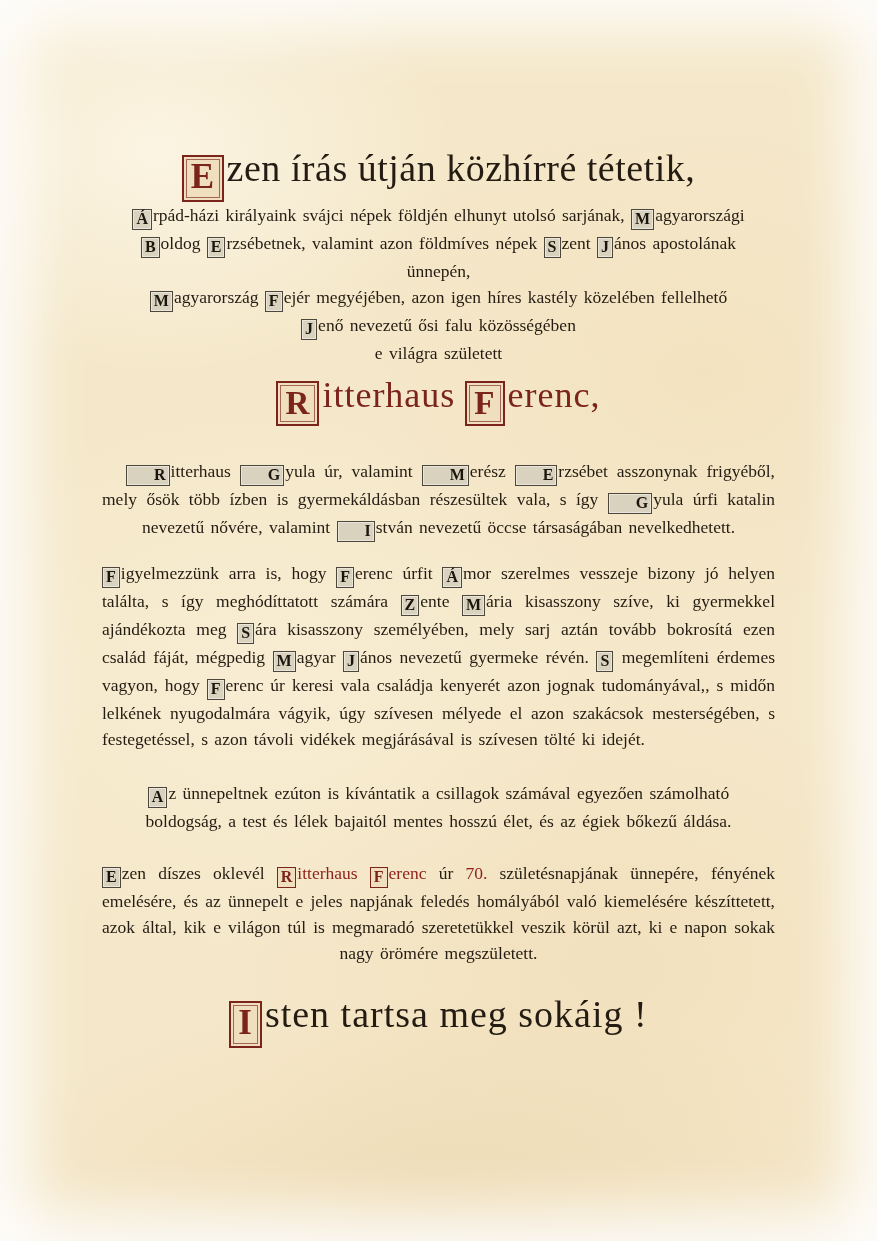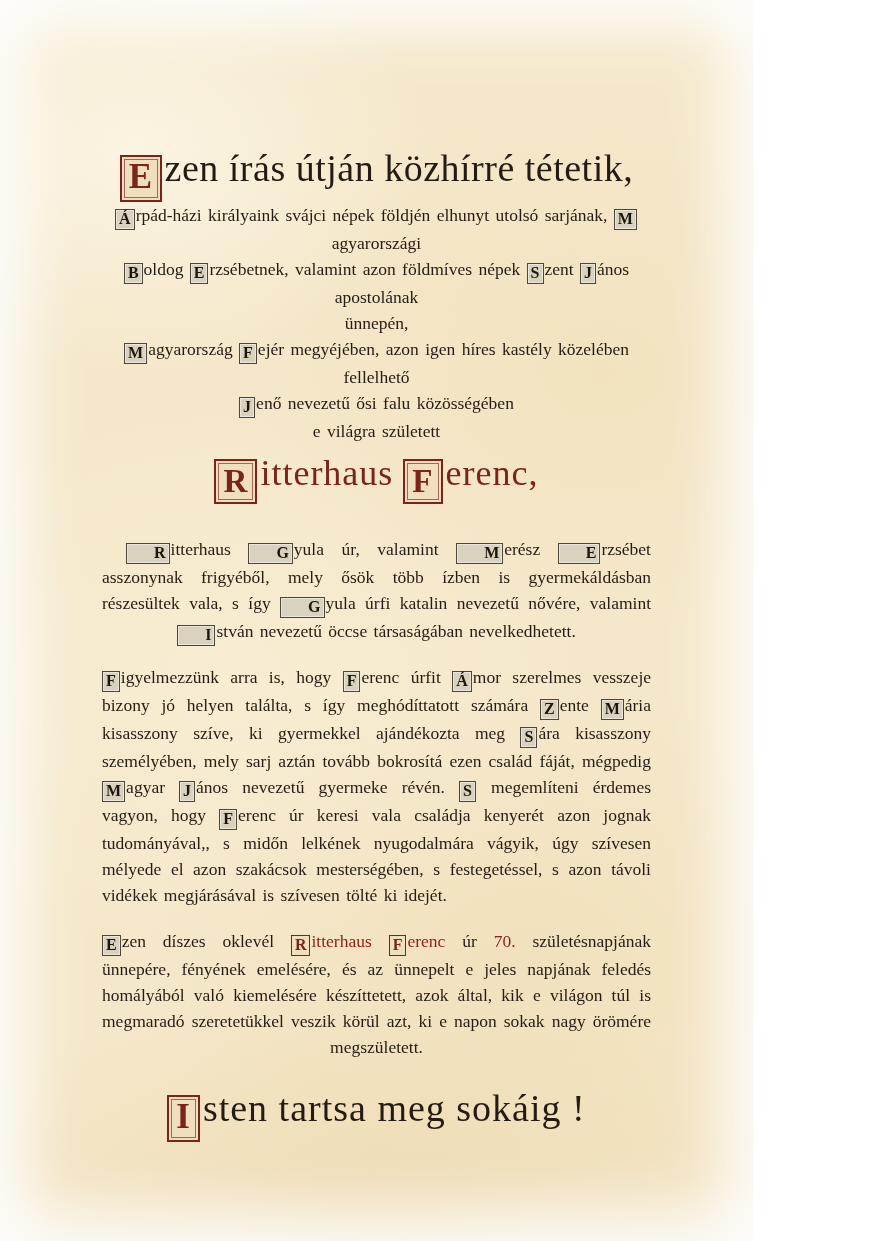--- a/index.html
+++ b/index.html
@@ -9,21 +9,21 @@
     --red-text:#8e1f16;
     --initial-bg:#d9d2bf;
     --initial-red-bg:#f0dfbe;
   }
   html,body{margin:0;padding:0;background:#ffffff;}
   body{
     width:877px;height:1241px;overflow:hidden;
     font-family:"Liberation Serif", serif;
   }
   .page{
-    position:relative;width:753px;height:1241px;
+    position:relative;width:877px;height:1241px;
     background-color:var(--paper);
     background-image:
       radial-gradient(ellipse 420px 320px at 18% 12%, rgba(255,252,242,.60), transparent 70%),
       radial-gradient(ellipse 500px 380px at 80% 30%, rgba(240,222,184,.55), transparent 70%),
       radial-gradient(ellipse 520px 400px at 30% 55%, rgba(251,242,219,.50), transparent 70%),
       radial-gradient(ellipse 560px 420px at 70% 78%, rgba(238,217,176,.50), transparent 70%),
       radial-gradient(ellipse 640px 300px at 50% 98%, rgba(230,205,158,.45), transparent 75%),
       radial-gradient(ellipse 300px 200px at 55% 20%, rgba(244,230,198,.5), transparent 70%);
     box-shadow:
       inset 0 0 58px 28px rgba(255,255,255,.92),
@@ -46,21 +46,21 @@
   .justify{text-align:justify;text-align-last:center;margin-top:32px;}
   .intro{margin-top:30px;}
   .name{
     margin:8px 0 2px;
     font-size:36px;font-weight:normal;
     color:var(--maroon);text-align:center;letter-spacing:1px;
   }
   .parents{text-indent:24px;}
   .life{margin-top:18px;text-align-last:left;}
   .wishes{margin-top:28px;}
-  .dedication{margin-top:20px;}
+  .dedication{margin-top:26px;}
   .closing{
     margin:26px 0 16px;
     font-size:38px;font-weight:normal;
     text-align:center;letter-spacing:1px;
   }
   
   .ini{
     display:inline-block;line-height:1;font-weight:bold;
     text-align:center;vertical-align:-3px;
   }
@@ -92,19 +92,20 @@
 
 
     <p class="para center"><span class="ini ini-black">Á</span>rpád-házi királyaink svájci népek földjén elhunyt utolsó sarjának, <span class="ini ini-black">M</span>agyarországi<br><span class="ini ini-black">B</span>oldog <span class="ini ini-black">E</span>rzsébetnek, valamint azon földmíves népek <span class="ini ini-black">S</span>zent <span class="ini ini-black">J</span>ános apostolának<br>ünnepén,<br><span class="ini ini-black">M</span>agyarország <span class="ini ini-black">F</span>ejér megyéjében, azon igen híres kastély közelében fellelhető<br><span class="ini ini-black">J</span>enő nevezetű ősi falu közösségében<br>e világra született</p>
 
     <h2 class="name"><span class="ini ini-red">R</span>itterhaus <span class="ini ini-red">F</span>erenc,</h2>
 
     <p class="para justify parents"><span class="ini ini-black">R</span>itterhaus <span class="ini ini-black">G</span>yula úr, valamint <span class="ini ini-black">M</span>erész <span class="ini ini-black">E</span>rzsébet asszonynak frigyéből, mely ősök több ízben is gyermekáldásban részesültek vala, s így <span class="ini ini-black">G</span>yula úrfi katalin nevezetű nővére, valamint <span class="ini ini-black">I</span>stván nevezetű öccse társaságában nevelkedhetett.</p>
 
     <p class="para justify life"><span class="ini ini-black">F</span>igyelmezzünk arra is, hogy <span class="ini ini-black">F</span>erenc úrfit <span class="ini ini-black">Á</span>mor szerelmes vesszeje bizony jó helyen találta, s így meghódíttatott számára <span class="ini ini-black">Z</span>ente <span class="ini ini-black">M</span>ária kisasszony szíve, ki gyermekkel ajándékozta meg <span class="ini ini-black">S</span>ára kisasszony személyében, mely sarj aztán tovább bokrosítá ezen család fáját, mégpedig <span class="ini ini-black">M</span>agyar <span class="ini ini-black">J</span>ános nevezetű gyermeke révén. <span class="ini ini-black">S</span> megemlíteni érdemes vagyon, hogy <span class="ini ini-black">F</span>erenc úr keresi vala családja kenyerét azon jognak tudományával,, s midőn lelkének nyugodalmára vágyik, úgy szívesen mélyede el azon szakácsok mesterségében, s festegetéssel, s azon távoli vidékek megjárásával is szívesen tölté ki idejét.</p>
 
+    <p class="para center wishes"><span class="ini ini-black">A</span>z ünnepeltnek ezúton is kívántatik a csillagok számával egyezően számolható<br>boldogság, a test és lélek bajaitól mentes hosszú élet, és az égiek bőkezű áldása.</p>
 
     <p class="para justify dedication"><span class="ini ini-black">E</span>zen díszes oklevél <span class="red-text"><span class="ini ini-red">R</span>itterhaus <span class="ini ini-red">F</span>erenc</span> úr <span class="red-text">70.</span> születésnapjának ünnepére, fényének emelésére, és az ünnepelt e jeles napjának feledés homályából való kiemelésére készíttetett, azok által, kik e világon túl is megmaradó szeretetükkel veszik körül azt, ki e napon sokak nagy örömére megszületett.</p>
 
     <h2 class="closing"><span class="ini ini-red">I</span>sten tartsa meg sokáig !</h2>
 
   </div>
 </div>
 
 </body></html>

